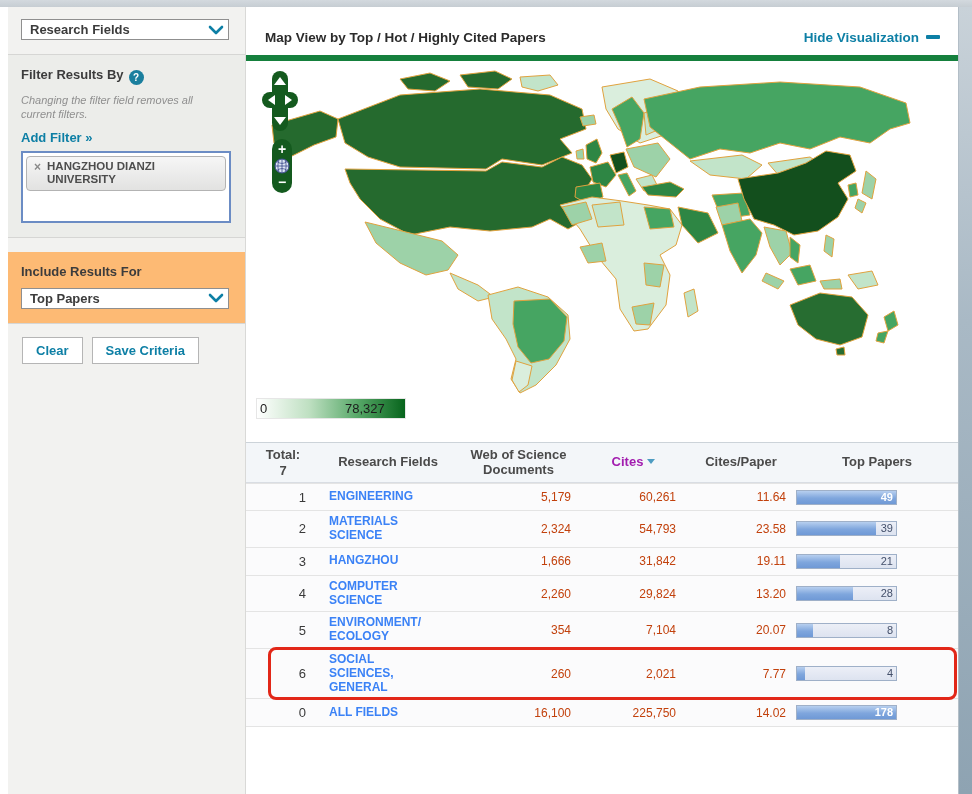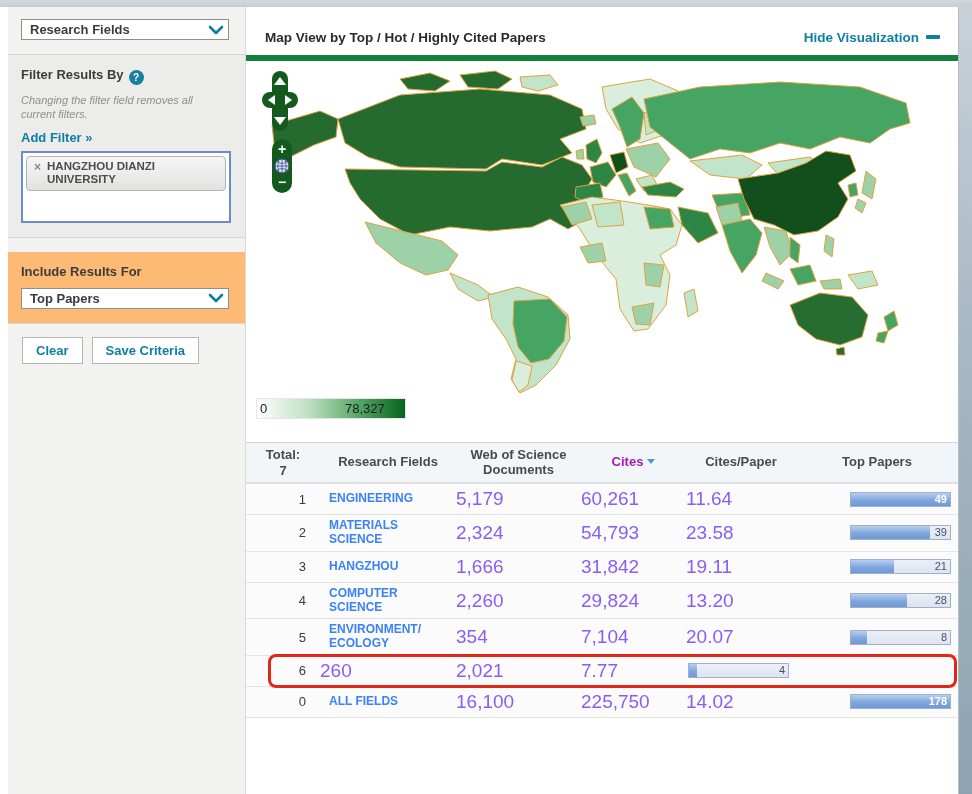--- a/index.html
+++ b/index.html
@@ -72,22 +72,22 @@
   .th-total { line-height:1.2; }
   .th-cites { color:#a21caf; cursor:pointer; }
   .sort-caret { display:inline-block; width:0; height:0; border-left:4px solid transparent;
     border-right:4px solid transparent; border-top:5px solid #4d9cc2; margin-left:4px; vertical-align:2px; }
   .tbl-row { position:relative; background:#fbfbfc; border-bottom:1px solid #e4e4e4; min-height:28px; padding:4px 0; }
   .tbl-row:first-of-type { border-top:1px solid #e4e4e4; }
   .cell-rank { font-size:13px; color:#3a3a3a; text-align:right; padding-right:14px; }
   .cell-field { font-size:12px; font-weight:bold; color:#3b82f6; padding-left:9px;
     line-height:1.15; cursor:pointer; }
   .cell-field span { display:inline-block; max-width:96px; overflow-wrap:break-word; }
-  .cell-num { font-size:19px; color:#8b5cf6; text-align:left; padding-right:10px; }
-  .cell-bar { display:flex; justify-content:flex-end; padding-right:7px; }
+  .cell-num { font-size:12px; color:#c2410c; text-align:right; padding-right:10px; }
+  .cell-bar { display:flex; padding-right:7px; }
   .bar { position:relative; width:101px; height:15px;
     background:linear-gradient(180deg,#eceff7,#dde3f0); border:1px solid #9fb0c8; }
   .bar-fill { position:absolute; left:0; top:0; bottom:0;
     background:linear-gradient(180deg,#b7cfef 0%,#7fa6dd 55%,#6f99d6 100%); }
   .bar-label { position:absolute; right:3px; top:0; height:13px; line-height:13px;
     font-size:11px; color:#44506b; }
   .bar.full .bar-label { color:#ffffff; font-weight:bold; }
   .tbl-row.highlighted::after { content:""; position:absolute; left:22px; right:1px;
     top:-2px; bottom:-2px; border:3px solid #e22718; border-radius:8px;
     pointer-events:none; z-index:4; }
@@ -348,20 +348,21 @@
     <div class="cell-num">20.07</div>
     <div class="cell-bar">
       <div class="bar">
         <div class="bar-fill" style="width: 16%;"></div>
         <span class="bar-label">8</span>
       </div>
     </div>
   </div>
         <div class="tbl-row highlighted">
     <div class="cell-rank">6</div>
+    <div class="cell-field"><span>SOCIAL SCIENCES, GENERAL</span></div>
     <div class="cell-num">260</div>
     <div class="cell-num">2,021</div>
     <div class="cell-num">7.77</div>
     <div class="cell-bar">
       <div class="bar">
         <div class="bar-fill" style="width: 8%;"></div>
         <span class="bar-label">4</span>
       </div>
     </div>
   </div>

